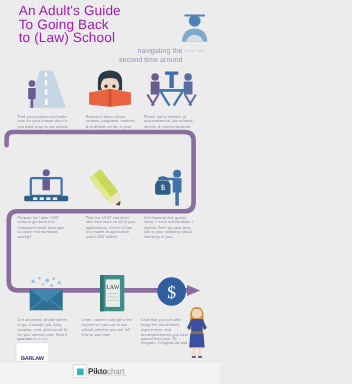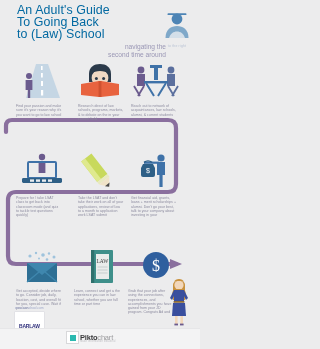--- a/index.html
+++ b/index.html
@@ -9,21 +9,21 @@
     font-family:"Liberation Sans", sans-serif;
     overflow:hidden;
     position:relative;
   }
   #canvas{position:absolute;inset:0;width:200px;height:349px;}
 
   
   .header{position:absolute;left:0;top:0;width:200px;height:62px;}
   .title{
     position:absolute;left:17px;top:5px;width:130px;
-    color:#0369a1;font-size:12.4px;line-height:11.8px;
+    color:#a21caf;font-size:12.4px;line-height:11.8px;
     letter-spacing:0.1px;white-space:pre-line;
   }
   .subtitle{
     position:absolute;left:56px;top:43px;width:110px;
     color:#9a97b5;font-size:6.6px;line-height:8.2px;
     text-align:right;white-space:pre-line;
   }
   .grad-icon{position:absolute;left:160px;top:10px;width:34px;height:34px;}
   .grad-caption{
     position:absolute;left:152px;top:44px;width:50px;

